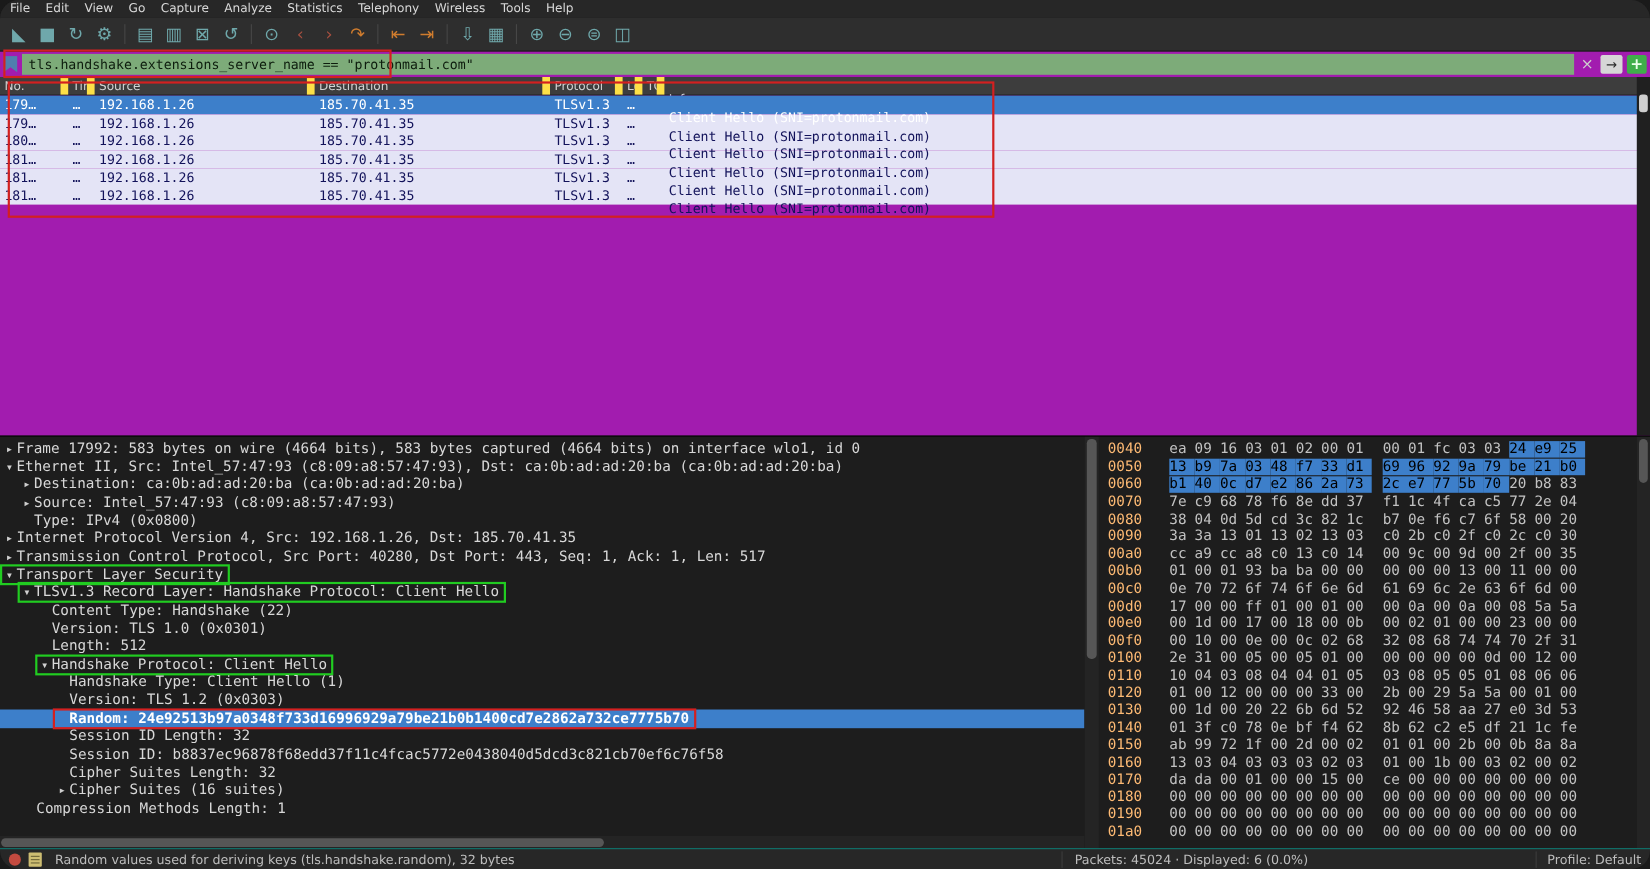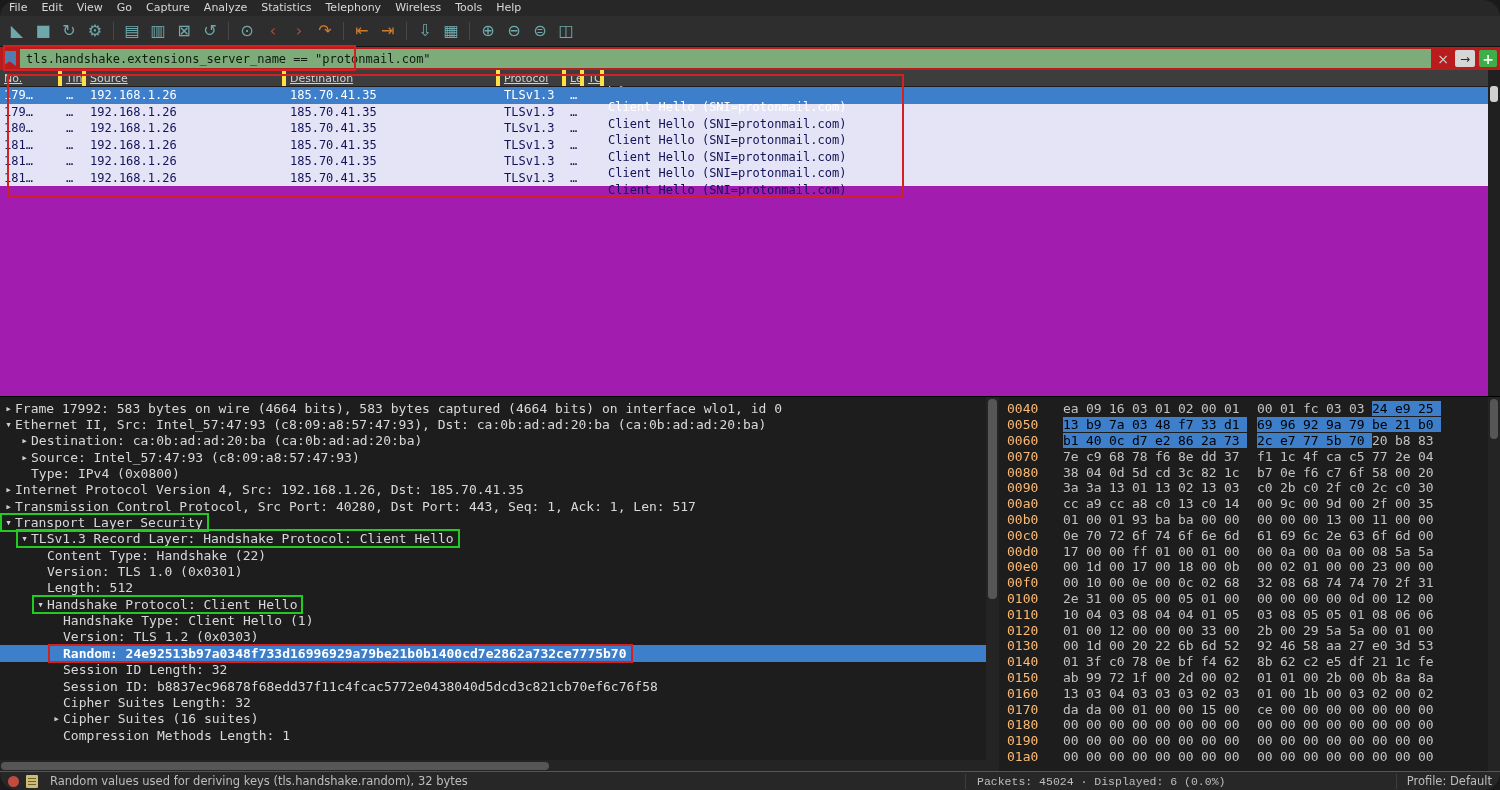--- a/index.html
+++ b/index.html
@@ -10,30 +10,30 @@
   .menu-bar{position:absolute;top:0;left:0;right:0;height:16px;background:#272727;display:flex;align-items:center;font-size:11px;color:#d8d8d8;padding-left:2px;}
   .menu-item{padding:0 7px;line-height:16px;cursor:default;}
 
   
   .toolbar{position:absolute;top:16px;left:0;right:0;height:31px;background:#2e2e2e;border-bottom:1px solid #141414;display:flex;align-items:center;padding-left:4px;}
   .tool-btn{width:26px;height:26px;display:flex;align-items:center;justify-content:center;}
   .tool-btn span{font-size:16px;color:var(--toolbar-icon,#6fa8ab);line-height:1;}
   .tool-sep{width:1px;height:18px;background:#474747;margin:0 5px;}
 
   
-  .filter-bar{position:absolute;top:47px;left:0;right:0;height:23px;background:#b91c1c;display:flex;align-items:center;padding:0 3px;gap:4px;}
+  .filter-bar{position:absolute;top:47px;left:0;right:0;height:23px;background:#a21caf;display:flex;align-items:center;padding:0 3px;gap:4px;}
   .bookmark{width:13px;height:15px;background:#4f7fae;clip-path:polygon(0 0,100% 0,100% 100%,50% 68%,0 100%);flex:none;}
   .filter-input{flex:1;height:19px;background:var(--filter-valid-bg,#7dab79);color:#0d1c0d;font-family:"DejaVu Sans Mono",monospace;font-size:12px;display:flex;align-items:center;padding:0 6px;white-space:nowrap;overflow:hidden;}
   .f-clear{color:#cfcfcf;font-size:14px;width:16px;text-align:center;flex:none;}
   .f-apply{width:20px;height:17px;background:#d6d6d6;color:#2a2a2a;font-size:12px;display:flex;align-items:center;justify-content:center;border-radius:2px;flex:none;}
   .f-add{width:18px;height:17px;background:#3fae4a;color:#eaffea;font-size:14px;font-weight:bold;display:flex;align-items:center;justify-content:center;border-radius:2px;flex:none;}
 
   
   .pl-header{position:absolute;top:70px;left:0;right:0;height:17px;background:#3d3d3d;border-bottom:1px solid #1d1d1d;display:flex;font-size:11px;color:#d2d2d2;align-items:center;}
-  .pl-header .cell{padding-left:4px;border-right:4px solid #fde047;height:100%;display:flex;align-items:center;overflow:hidden;white-space:nowrap;text-decoration:underline;}
+  .pl-header .cell{padding-left:4px;border-right:7px solid #fde047;height:100%;display:flex;align-items:center;overflow:hidden;white-space:nowrap;}
   .pl-body{position:absolute;top:87px;left:0;right:0;height:309px;background:#a21caf;}
   .pl-row{display:flex;height:16.5px;font-family:"DejaVu Sans Mono",monospace;font-size:12px;background:var(--tls-row-bg,#e4e4f6);color:var(--tls-row-text,#12125a);align-items:center;}
   .pl-row.sel{background:var(--selection-blue,#3d7fca);color:#fff;}
   .pl-row .cell{padding-left:4px;overflow:hidden;white-space:nowrap;}
   .col-no{width:62px;flex:none;} .col-time{width:24px;flex:none;} .col-src{width:200px;flex:none;}
   .col-dst{width:214px;flex:none;} .col-proto{width:66px;flex:none;} .col-len{width:18px;flex:none;}
   .col-tc{width:20px;flex:none;} .col-info{flex:1 1 auto;min-width:0;margin-top:24px;}
   .pl-vs{position:absolute;right:0;top:70px;width:12px;height:326px;background:#202020;}
   .pl-vs .thumb{position:absolute;left:2px;top:16px;width:8px;height:16px;background:#cfcfcf;border-radius:3px;}
 
@@ -61,21 +61,21 @@
   .hex-byte{display:inline-block;width:23px;color:#c2c2c2;flex:none;}
   .hex-byte.mid{margin-left:10px;}
   .hex-byte.hl{background:var(--selection-blue,#3d7fca);color:#000000;}
 
   
   .status-bar{position:absolute;left:0;bottom:0;width:1500px;height:19px;background:#272727;border-top:1px solid #0f766e;display:flex;align-items:center;font-size:11.5px;color:#bdbdbd;}
   .sb-dot{width:11px;height:11px;border-radius:50%;background:#c34a3f;margin:0 7px 0 8px;flex:none;}
   .sb-note{width:12px;height:13px;background:#cdbd72;border-radius:1px;margin-right:12px;flex:none;position:relative;}
   .sb-note:before{content:"";position:absolute;left:2px;top:3px;width:8px;height:1px;background:#6b6236;box-shadow:0 3px 0 #6b6236,0 6px 0 #6b6236;}
   .sb-msg{flex:1;white-space:nowrap;overflow:hidden;}
-  .sb-packets{position:absolute;left:977px;white-space:nowrap;font-family:Liberation Mono, monospace;}
+  .sb-packets{position:absolute;left:977px;white-space:nowrap;}
   .sb-profile{position:absolute;right:8px;white-space:nowrap;}
   .sb-sep{position:absolute;top:2px;width:1px;height:15px;background:#3d3d3d;}
 
   
   .ann{position:absolute;border:2px solid var(--annotation-red,#d32020);pointer-events:none;background:transparent;}
   .ann-filter{left:3px;top:45px;width:353px;height:26px;}
   .ann-list{left:7px;top:74px;width:897px;height:124px;}
 </style>
 </head>
 <body>
@@ -366,21 +366,21 @@
               <span class="det-arrow"></span>
               <span class="det-label">Cipher Suites Length: 32</span>
             </span>
           </div>
           <div class="det-line" style="padding-left: 50px;">
             <span class="det-wrap">
               <span class="det-arrow">▸</span>
               <span class="det-label">Cipher Suites (16 suites)</span>
             </span>
           </div>
-          <div class="det-line" style="padding-left: 50px;">
+          <div class="det-line" style="padding-left: 20px;">
             <span class="det-wrap">
               <span class="det-arrow"></span>
               <span class="det-label">Compression Methods Length: 1</span>
             </span>
           </div>
         </div>
       <div class="h-scroll">
           <div class="thumb"></div>
         </div>
     </div>

